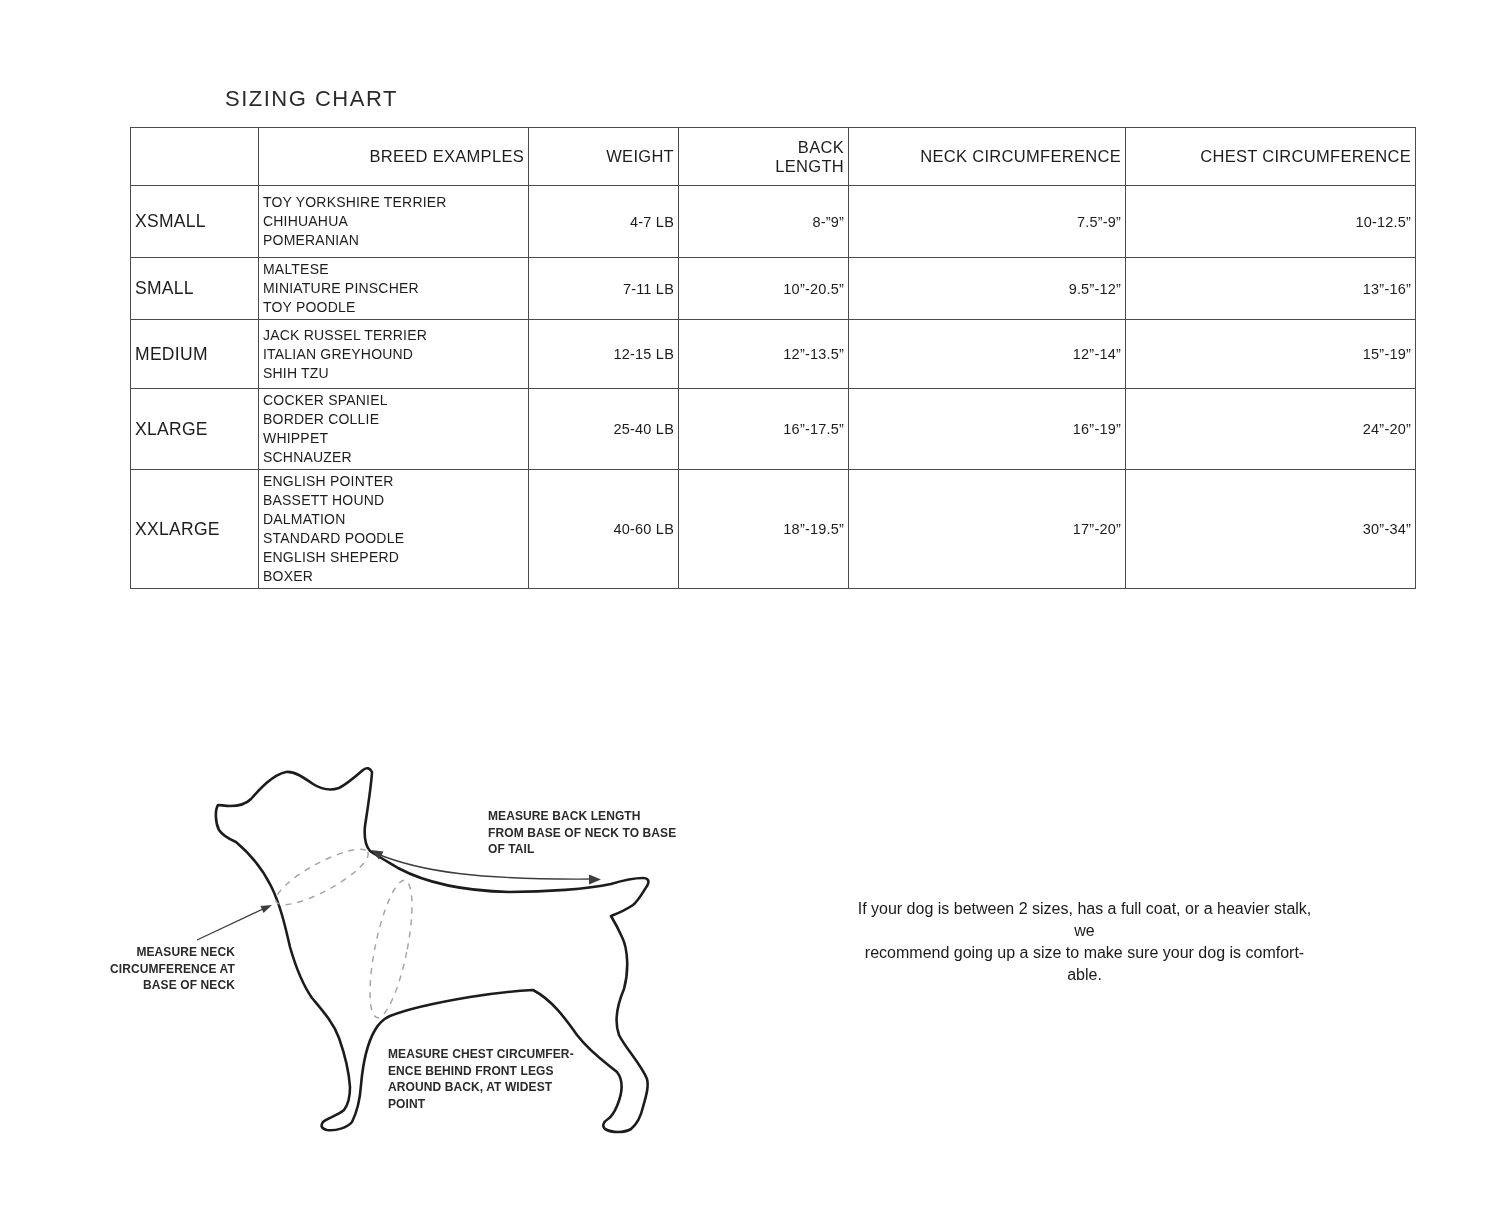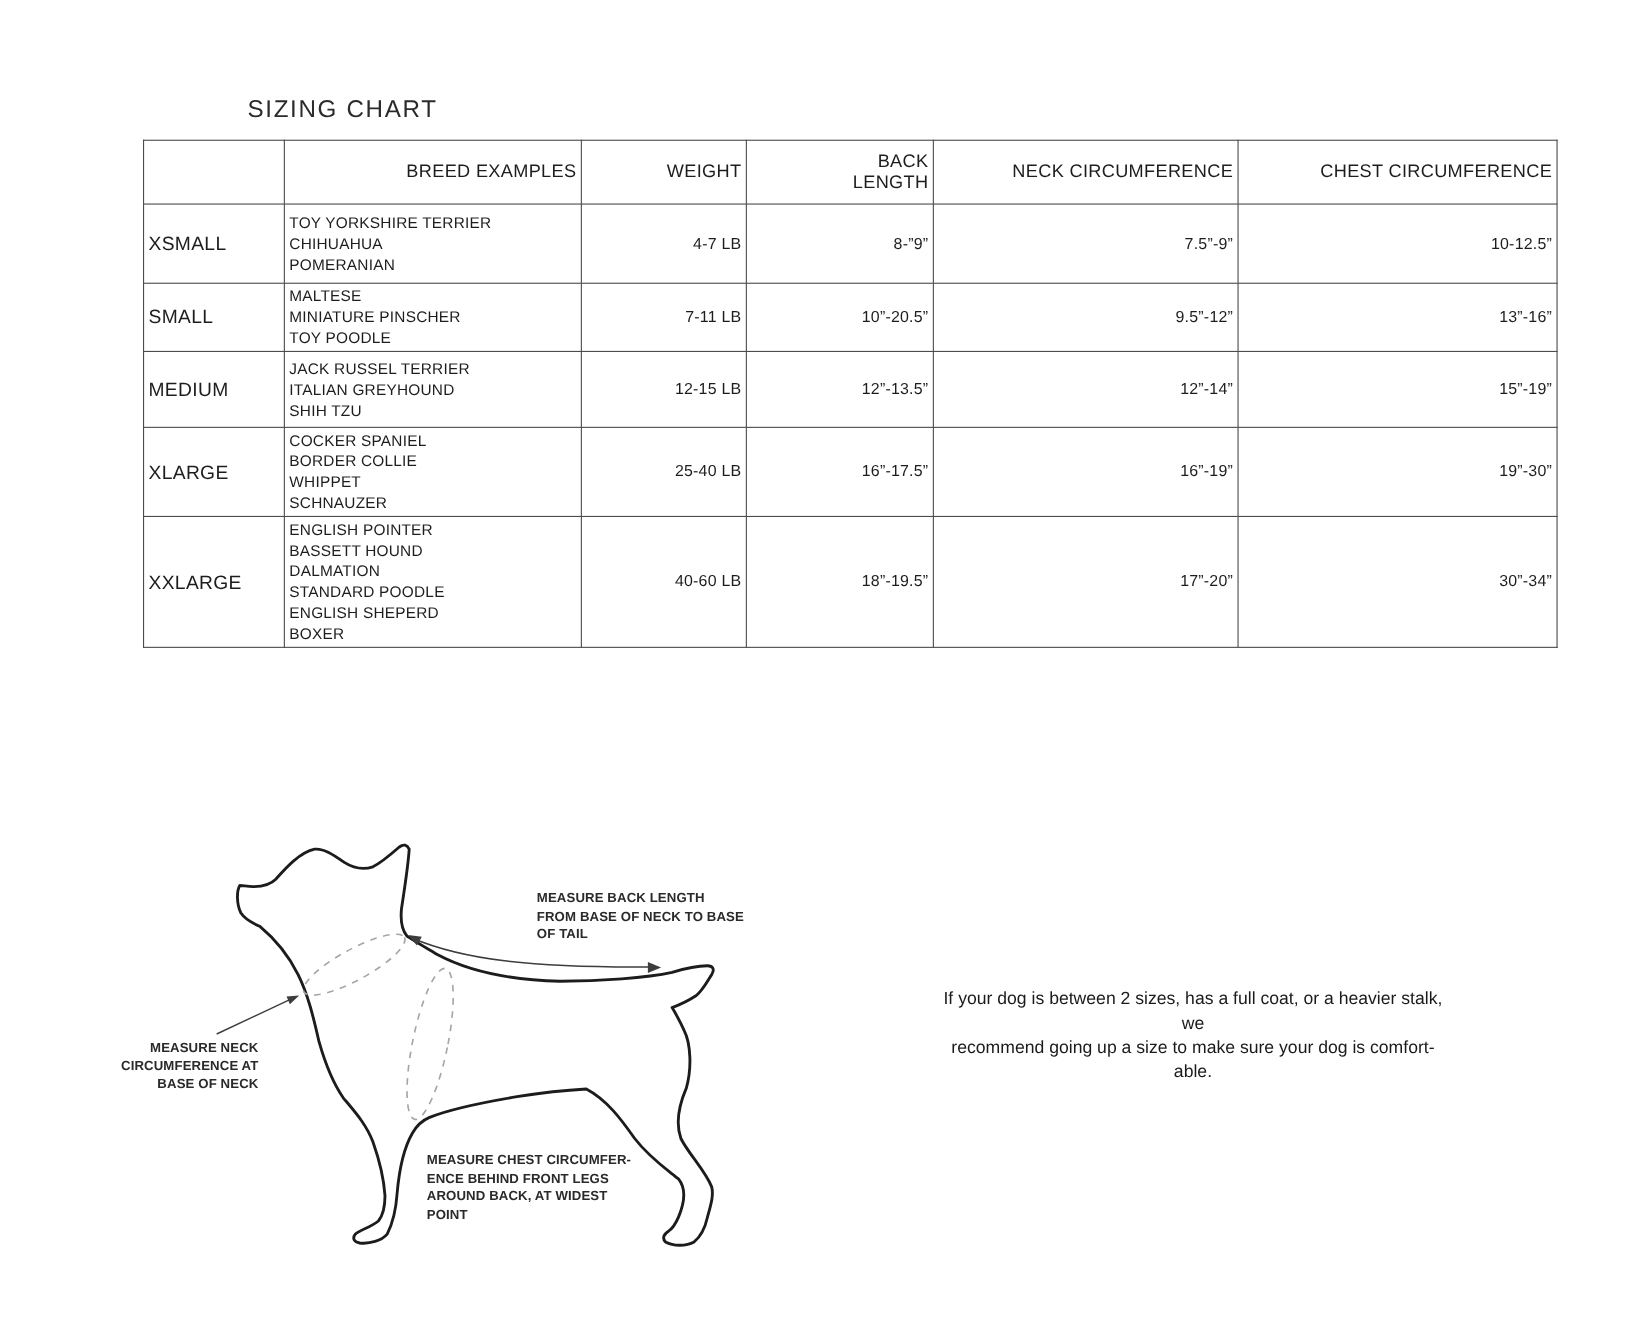--- a/index.html
+++ b/index.html
@@ -107,21 +107,21 @@
       </tr>
       <tr>
         <td class="size-cell">XLARGE</td>
         <td class="breeds-cell">COCKER SPANIEL
 BORDER COLLIE
 WHIPPET
 SCHNAUZER</td>
         <td class="val-cell">25-40 LB</td>
         <td class="val-cell">16”-17.5”</td>
         <td class="val-cell">16”-19”</td>
-        <td class="val-cell">19”-30”</td>
+        <td class="val-cell">24”-20”</td>
       </tr>
       <tr>
         <td class="size-cell">XXLARGE</td>
         <td class="breeds-cell">ENGLISH POINTER
 BASSETT HOUND
 DALMATION
 STANDARD POODLE
 ENGLISH SHEPERD
 BOXER</td>
         <td class="val-cell">40-60 LB</td>

